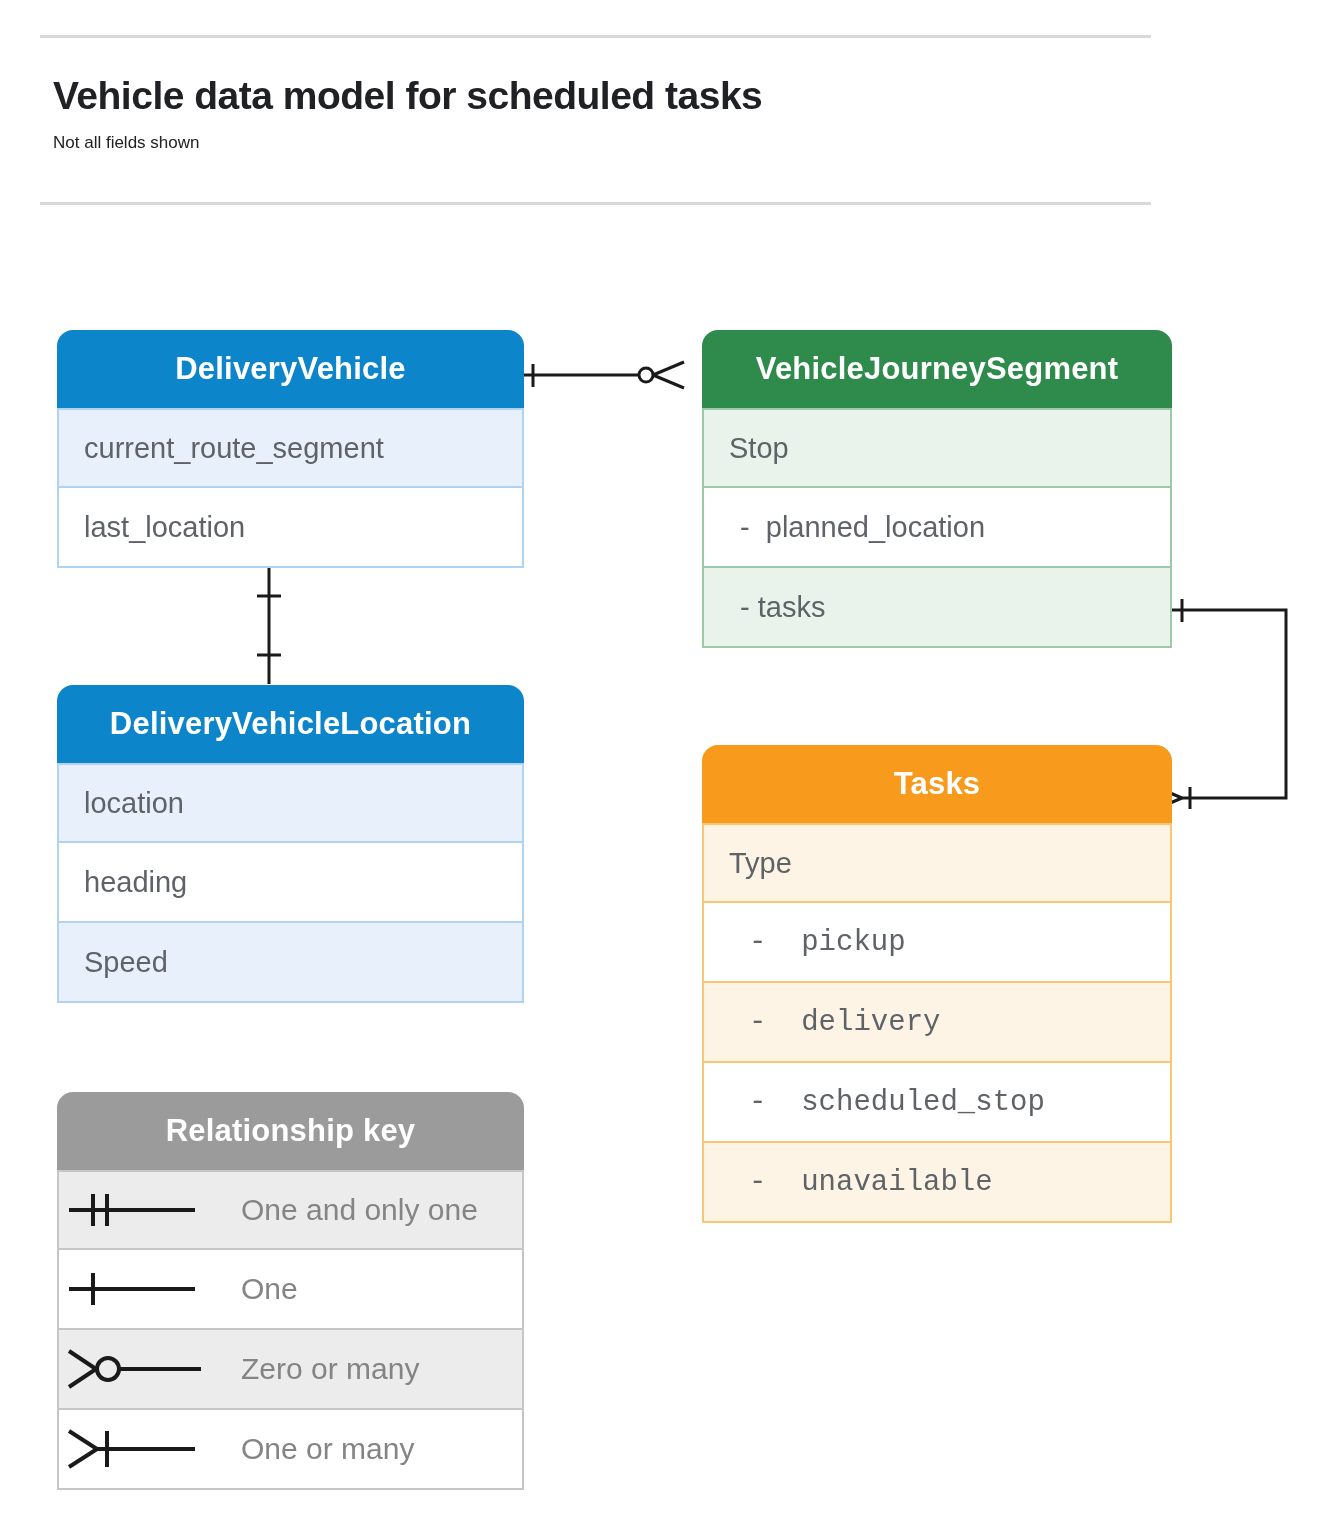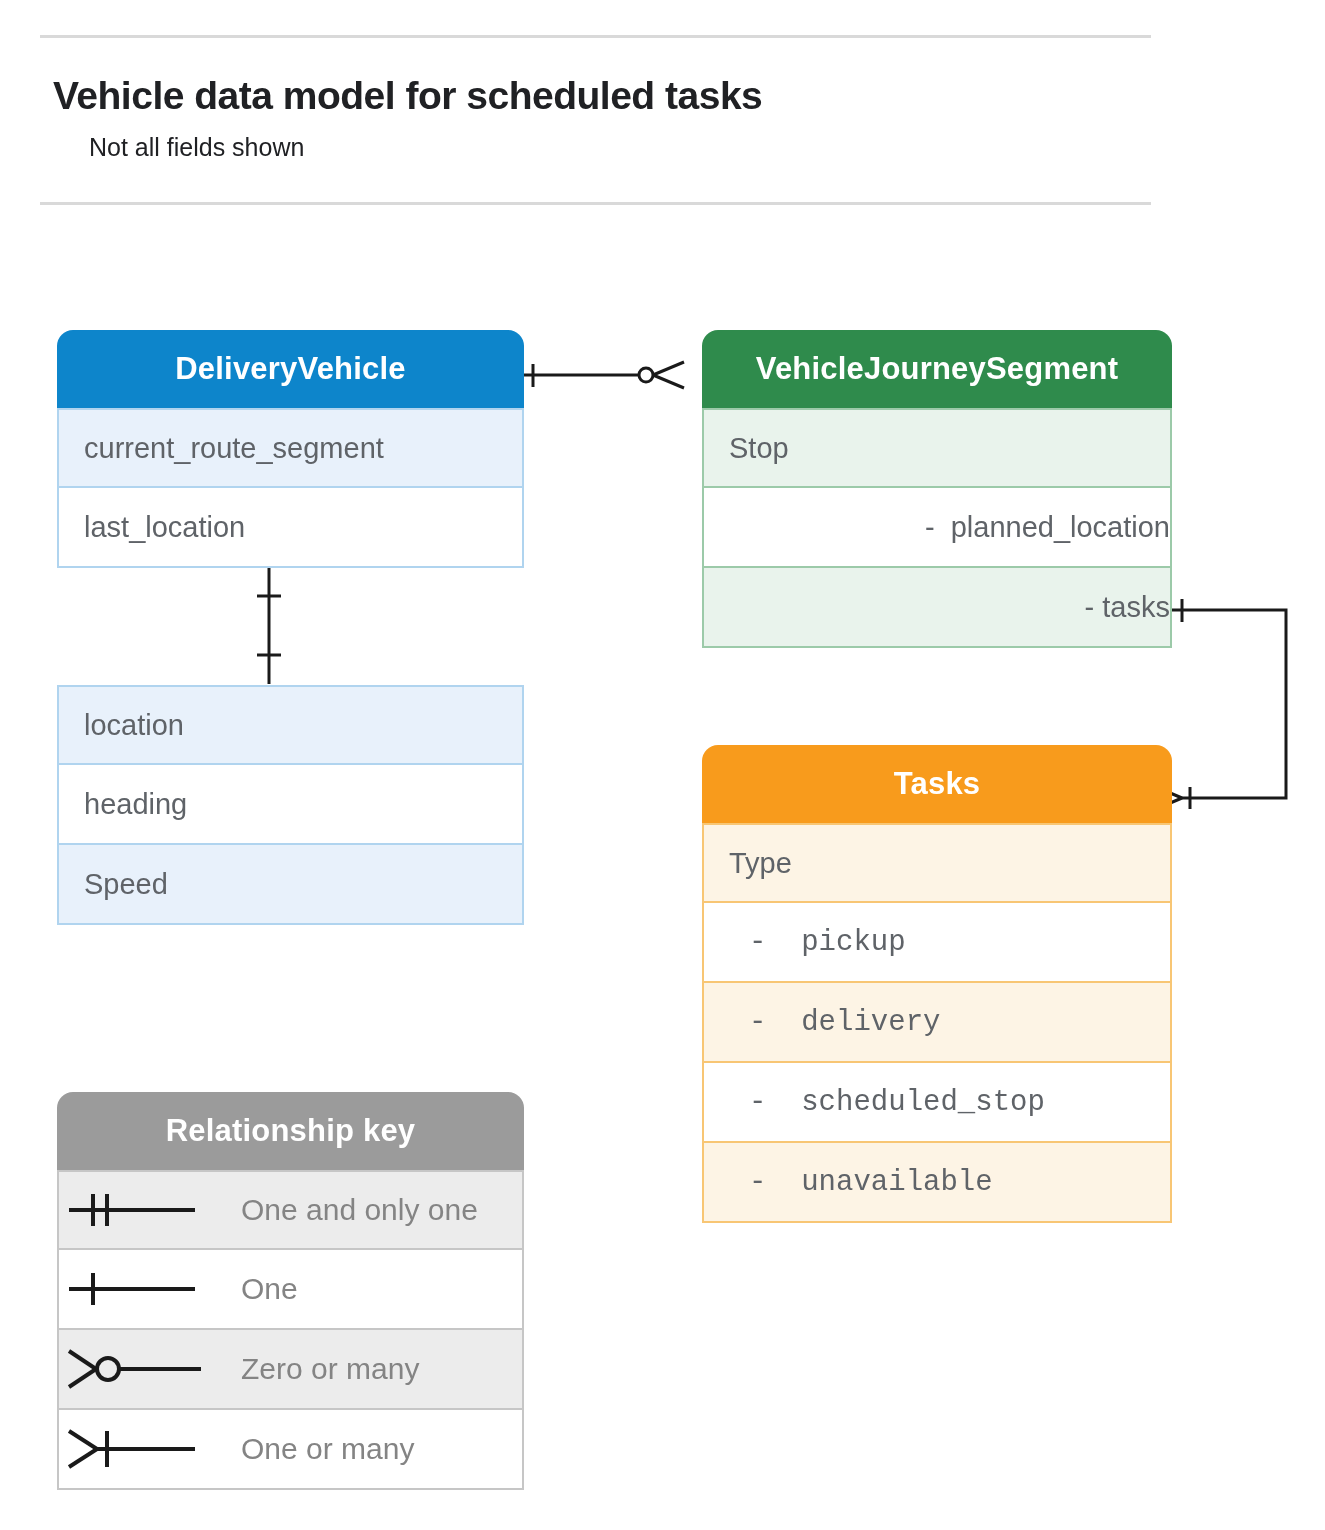--- a/index.html
+++ b/index.html
@@ -4,34 +4,34 @@
 <style>
   html,body{margin:0;padding:0;background:#fff;}
   body{font-family:"Liberation Sans","DejaVu Sans",sans-serif;}
   .canvas{position:relative;width:1325px;height:1527px;background:#fff;overflow:hidden;}
 
   .rule{position:absolute;left:40px;width:1111px;height:3px;background:#d9d9d9;}
   .rule.top{top:35px;}
   .rule.bottom{top:202px;}
 
   .page-title{position:absolute;left:53px;top:74px;font-size:39px;font-weight:700;color:#202124;letter-spacing:-0.5px;}
-  .page-subtitle{position:absolute;left:53px;top:133px;font-size:25px;color:#202124;margin-left:36px;}
+  .page-subtitle{position:absolute;left:53px;top:133px;font-size:17px;color:#202124;}
 
   .entity{position:absolute;border-radius:16px 16px 0 0;margin-left:17px;}
   .entity-header{height:78px;border-radius:16px 16px 0 0;background:var(--header);
     display:flex;align-items:center;justify-content:center;}
   .entity-title{color:#fff;font-size:31px;font-weight:700;letter-spacing:0.2px;}
   .entity-rows{background:#fff;}
   .row{height:80px;box-sizing:border-box;display:flex;align-items:center;
     border-left:2px solid var(--border);border-right:2px solid var(--border);
     border-bottom:2px solid var(--border);padding-left:25px;background:#fff;}
   .row:first-child{border-top:2px solid var(--border);}
   .row:nth-child(odd){background:var(--tint);}
   .row-label{font-size:29px;color:#5f6368;white-space:pre-wrap;}
-  .entity.green .row.bullet{padding-left:12px;justify-content:flex-end;}
+  .entity.green .row.bullet{padding-left:36px;}
   .entity.orange .row.bullet{padding-left:45px;font-family:Liberation Mono, monospace;}
 
   .legend .row-label{color:#848484;font-size:30px;}
   .legend .sym{flex:0 0 auto;margin-right:34px;}
   .legend .row{padding-left:8px;}
 
   .connectors{position:absolute;left:0;top:0;pointer-events:none;}
 </style>
 </head>
 <body>
@@ -90,20 +90,23 @@
         <div class="row bullet">
           <span class="row-label">-  planned_location</span>
         </div>
         <div class="row bullet">
           <span class="row-label">- tasks</span>
         </div>
       </div>
   </div>
 
   <div class="entity blue" style="left: 40px; top: 685px; width: 467px; --header: #0d85cb; --tint: #e8f1fb; --border: #b0d4ef;">
+    <div class="entity-header">
+      <span class="entity-title">DeliveryVehicleLocation</span>
+    </div>
     <div class="entity-rows">
         <div class="row">
           <span class="row-label">location</span>
         </div>
         <div class="row">
           <span class="row-label">heading</span>
         </div>
         <div class="row">
           <span class="row-label">Speed</span>
         </div>

